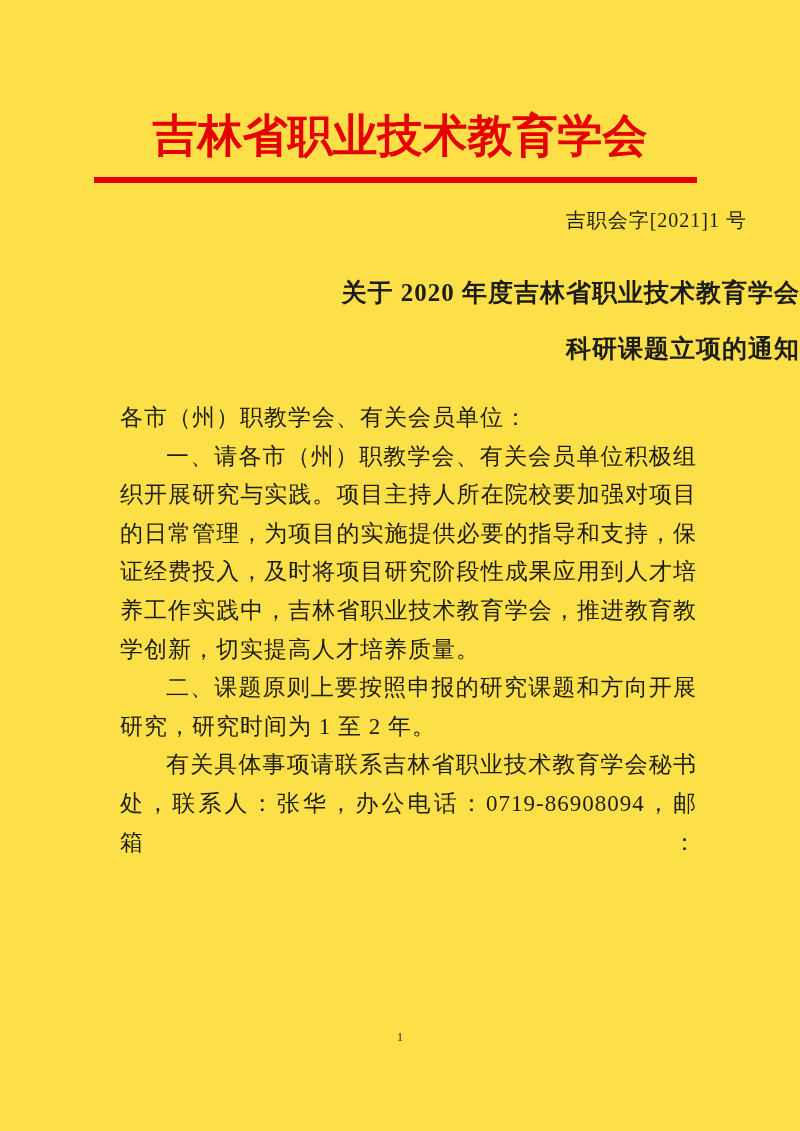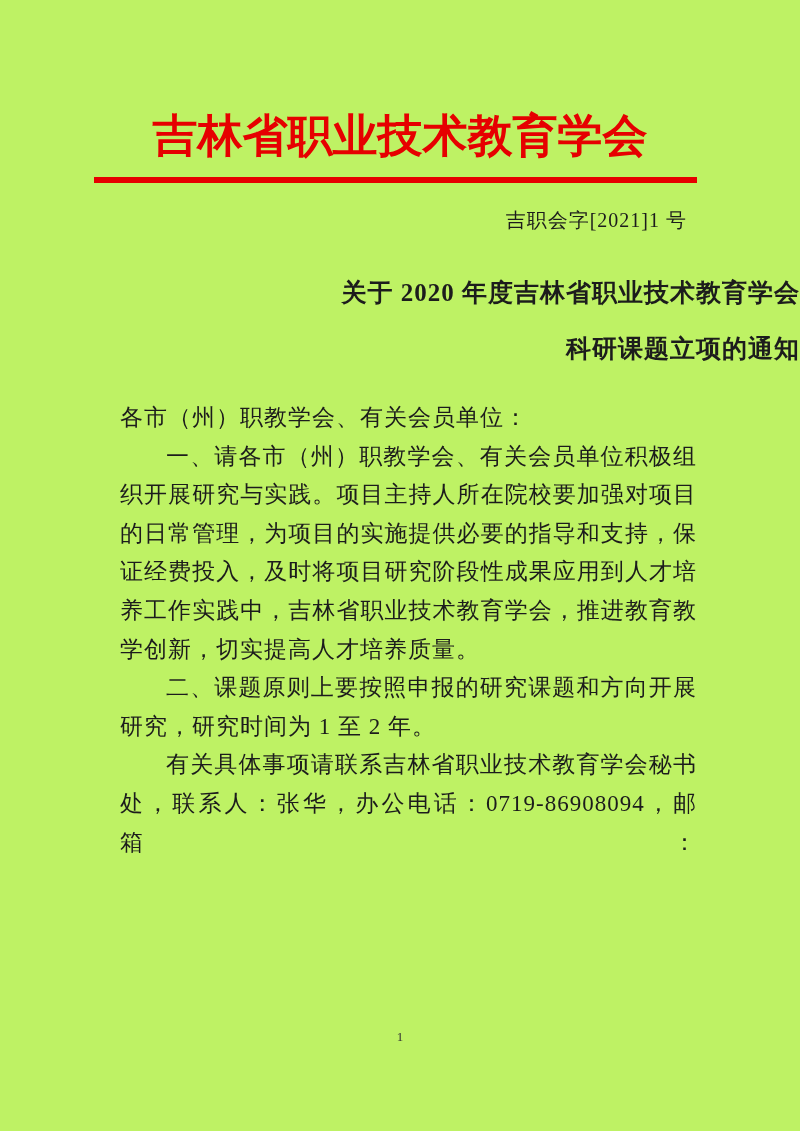--- a/index.html
+++ b/index.html
@@ -2,21 +2,21 @@
 <html><head>
 <meta charset="utf-8">
 <style>
   * { margin: 0; padding: 0; box-sizing: border-box; }
   html, body { background: #ffffff; }
   .page {
     position: relative;
     width: 800px;
     height: 1131px;
     margin: 0 auto;
-    background: #bef264;
+    background: #fde047;
     overflow: hidden;
     font-family: "Liberation Serif", "DejaVu Serif", serif;
     color: #1c1c1c;
   }
   .org {
     padding-top: 110px;
     text-align: center;
     color: #e60000;
     font-size: 45px;
     font-weight: bold;
@@ -26,21 +26,21 @@
   }
   .rule {
     margin: 15px 103px 0 94px;  
     height: 2px;
     background: #fad4d4;
     border-top: 2px solid #e60000;
     border-bottom: 4px solid #e60000;
   }
   .doc-no {
     margin-top: 22px;
-    padding-right: 113px;
+    padding-right: 53px;
     text-align: right;
     font-size: 20px;
     line-height: 30px;
     letter-spacing: 1px;
   }
   .title {
     margin-top: 30px;
     text-align: right;
     font-size: 25px;
     font-weight: bold;

